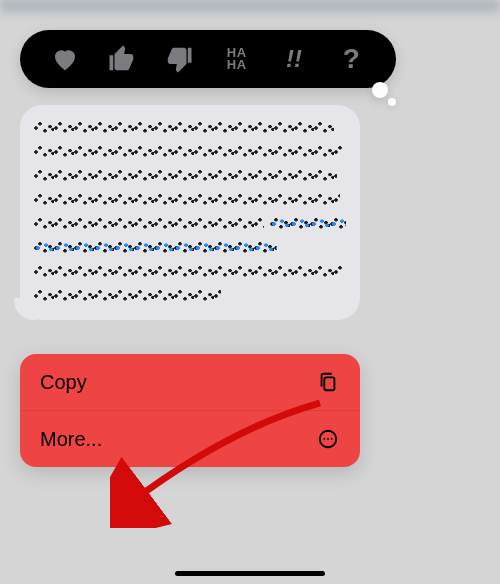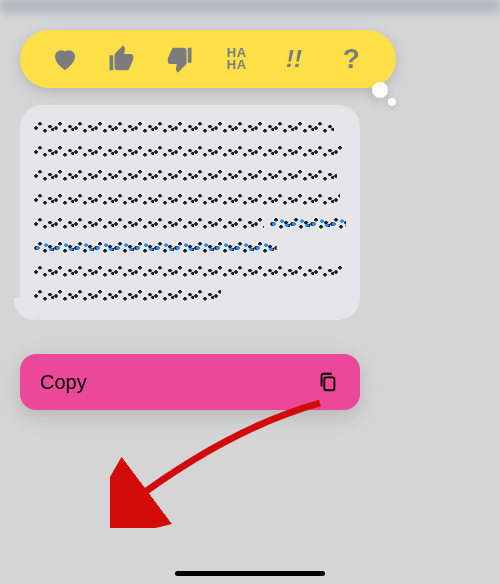--- a/index.html
+++ b/index.html
@@ -17,21 +17,21 @@
     height: 18px;
     background: linear-gradient(to bottom, rgba(100,120,140,0.5), rgba(213,213,214,0));
     filter: blur(4px);
   }
   .tapback-bar {
     position: absolute;
     top: 30px;
     left: 20px;
     width: 376px;
     height: 58px;
-    background: #fde047;
+    background: #000000;
     border-radius: 30px;
     display: flex;
     align-items: center;
     justify-content: space-around;
     padding: 0 16px;
     box-shadow: 0 4px 14px rgba(0,0,0,0.15);
   }
   .tapback-tail {
     position: absolute;
     top: 82px;
@@ -93,21 +93,21 @@
     background-repeat: repeat;
   }
   .row5 { display:flex; gap:6px; }
   .row5 .redact-line { flex:1; margin-bottom:0; }
   .row5 .redact-line:first-child { flex:3; }
   .context-menu {
     position: absolute;
     top: 354px;
     left: 20px;
     width: 340px;
-    background: #ec4899;
+    background: #ef4444;
     border-radius: 16px;
     overflow: hidden;
     box-shadow: 0 6px 20px rgba(0,0,0,0.15);
   }
   .menu-item {
     display:flex;
     align-items:center;
     justify-content:space-between;
     padding: 16px 20px;
     font-size: 20px;
@@ -183,20 +183,31 @@
 <div class="context-menu">
   <div class="menu-item">
     <span class="label">Copy</span>
     <span class="ico">
       <svg width="22" height="22" viewBox="0 0 24 24" fill="none" stroke="#000" stroke-width="2">
           <rect x="8" y="7" width="11" height="14" rx="2"></rect>
           <path d="M5 17V5a2 2 0 0 1 2-2h9"></path>
         </svg>
     </span>
   </div>
+  <div class="menu-item">
+    <span class="label">More...</span>
+    <span class="ico">
+      <svg width="22" height="22" viewBox="0 0 24 24" fill="none" stroke="#000" stroke-width="2">
+          <circle cx="12" cy="12" r="9"></circle>
+          <circle cx="8" cy="12" r="1" fill="#000" stroke="none"></circle>
+          <circle cx="12" cy="12" r="1" fill="#000" stroke="none"></circle>
+          <circle cx="16" cy="12" r="1" fill="#000" stroke="none"></circle>
+        </svg>
+    </span>
+  </div>
 </div>
 
 <svg class="annotation-arrow" style="top:398px;left:110px;" width="220" height="130" viewBox="0 0 220 130">
   <defs>
     <marker id="ahead" markerWidth="14" markerHeight="12" refX="3" refY="6" orient="auto">
       <polygon points="0,0 14,6 0,12" fill="#d20a0a"></polygon>
     </marker>
   </defs>
   <path d="M210 5 Q 120 30 20 105" stroke="#d20a0a" stroke-width="7" fill="none" marker-end="url(#ahead)"></path>
 </svg>

